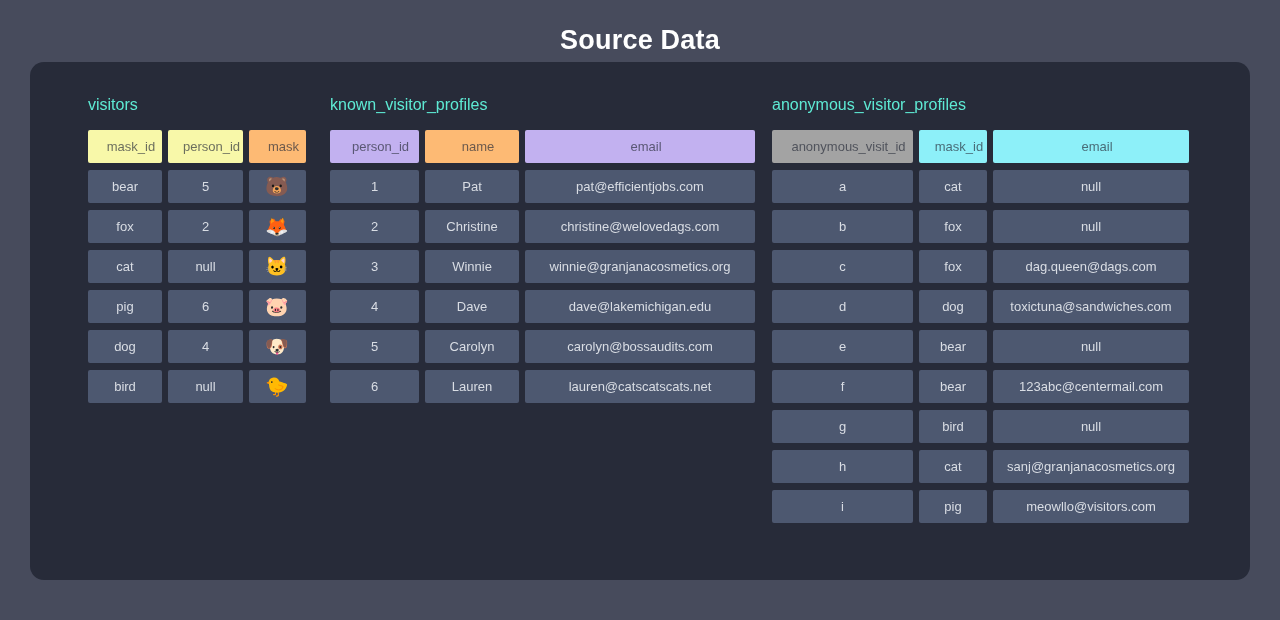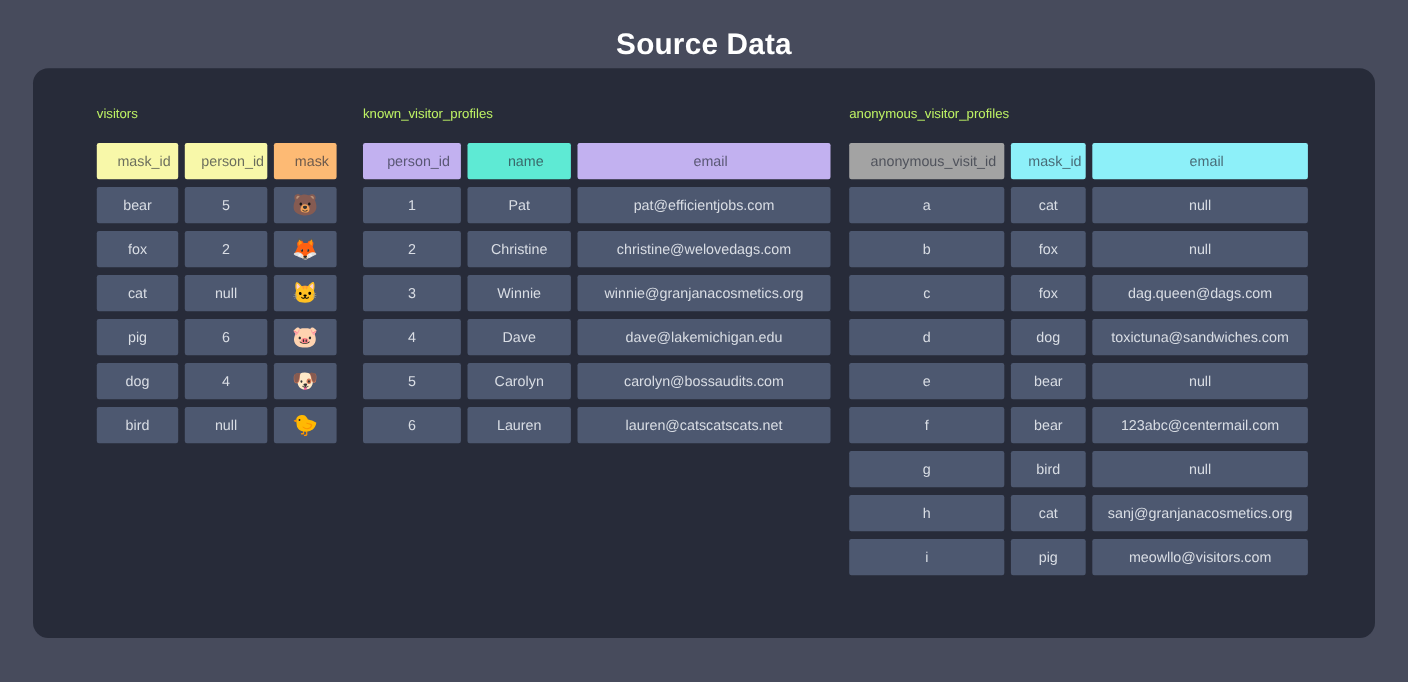--- a/index.html
+++ b/index.html
@@ -18,21 +18,21 @@
   .panel {
     position: absolute; left: 30px; top: 62px;
     width: 1220px; height: 518px;
     background: #272b39; border-radius: 14px;
   }
   .table { position: absolute; top: 96px; }
   .table-0 { left: 88px; }
   .table-1 { left: 330px; }
   .table-2 { left: 772px; }
   .table-title {
-    color: #bef264; font-size: 12px; font-weight: 400;
+    color: #5eead4; font-size: 16px; font-weight: 400;
     height: 23px; margin-bottom: 11px; white-space: nowrap;
   }
   .grid { display: grid; gap: 7px 6px; }
   .table-0 .grid { grid-template-columns: 74px 75px 57px; }
   .table-1 .grid { grid-template-columns: 89px 94px 230px; }
   .table-2 .grid { grid-template-columns: 141px 68px 196px; }
   .cell {
     height: 33px;
     background: #4d5870;
     border-radius: 2px;
@@ -74,21 +74,21 @@
       <div class="cell">bird</div>
       <div class="cell">null</div>
       <div class="cell emoji">🐤</div>
     </div>
 </div>
 
 <div class="table table-1">
   <div class="table-title">known_visitor_profiles</div>
   <div class="grid">
       <div class="cell header" style="background: rgb(194, 177, 240);">person_id</div>
-      <div class="cell header" style="background: #5eead4;">name</div>
+      <div class="cell header" style="background: #fdba74;">name</div>
       <div class="cell header" style="background: rgb(194, 177, 240);">email</div>
       <div class="cell">1</div>
       <div class="cell">Pat</div>
       <div class="cell">pat@efficientjobs.com</div>
       <div class="cell">2</div>
       <div class="cell">Christine</div>
       <div class="cell">christine@welovedags.com</div>
       <div class="cell">3</div>
       <div class="cell">Winnie</div>
       <div class="cell">winnie@granjanacosmetics.org</div>

